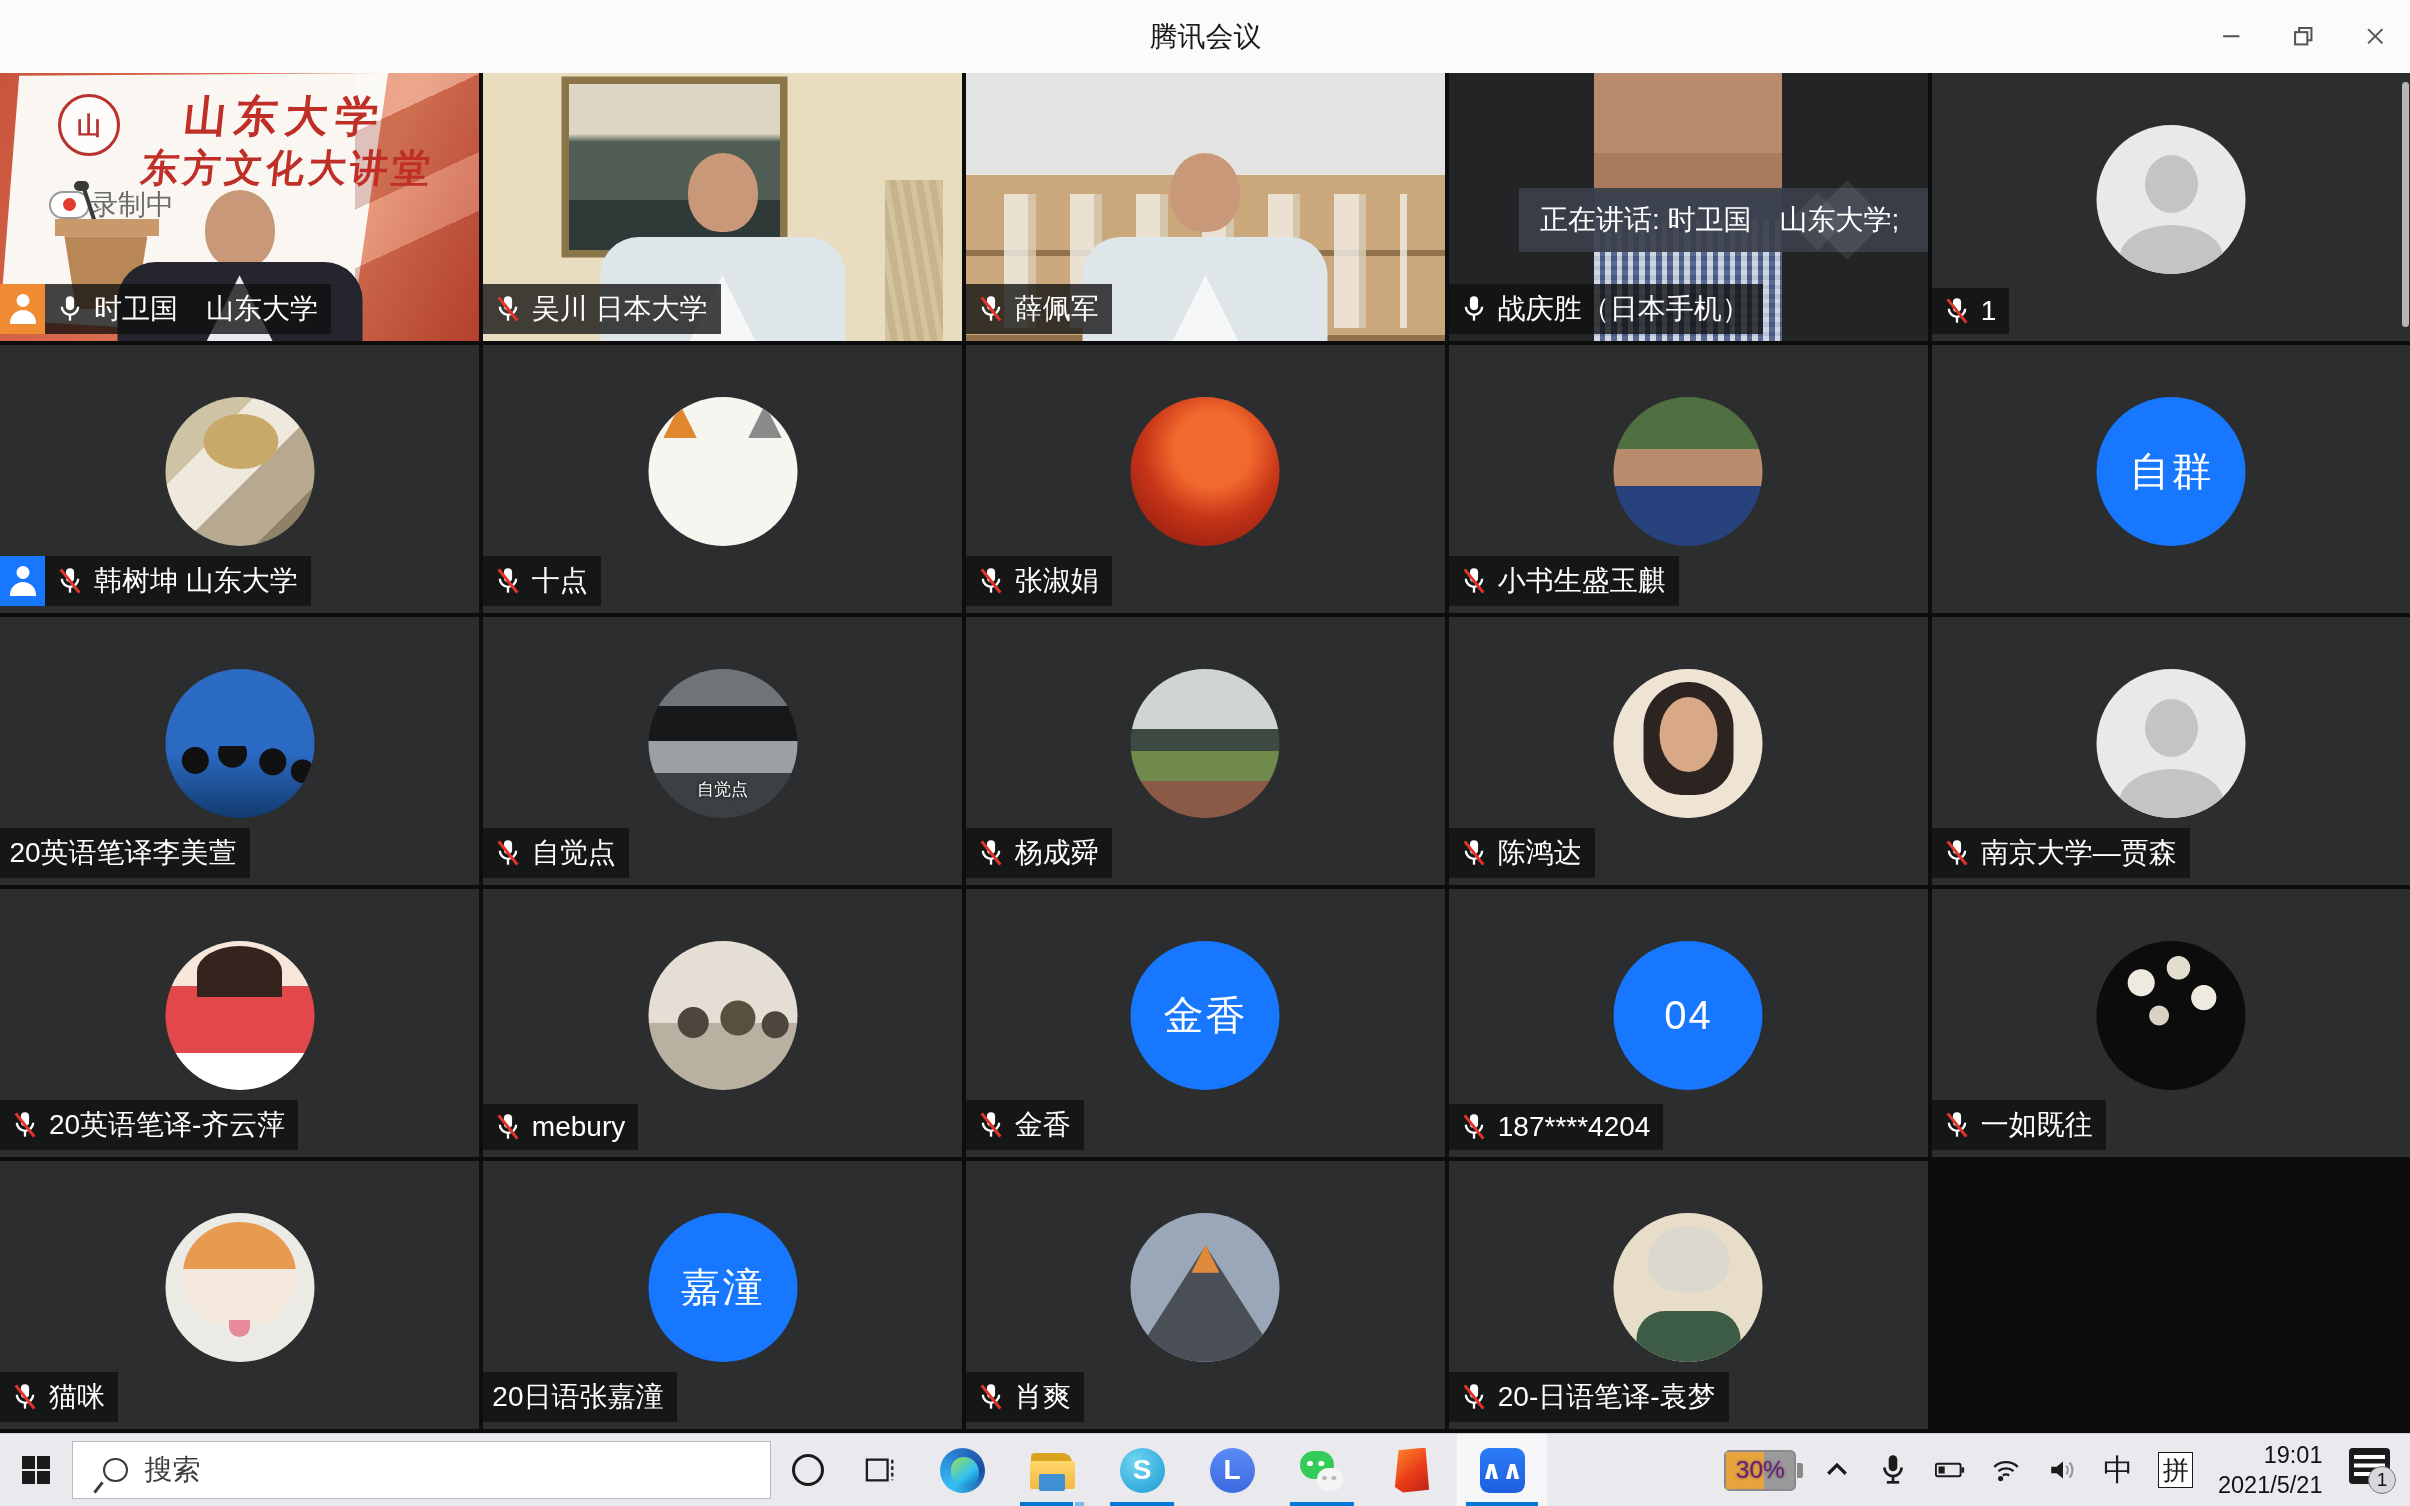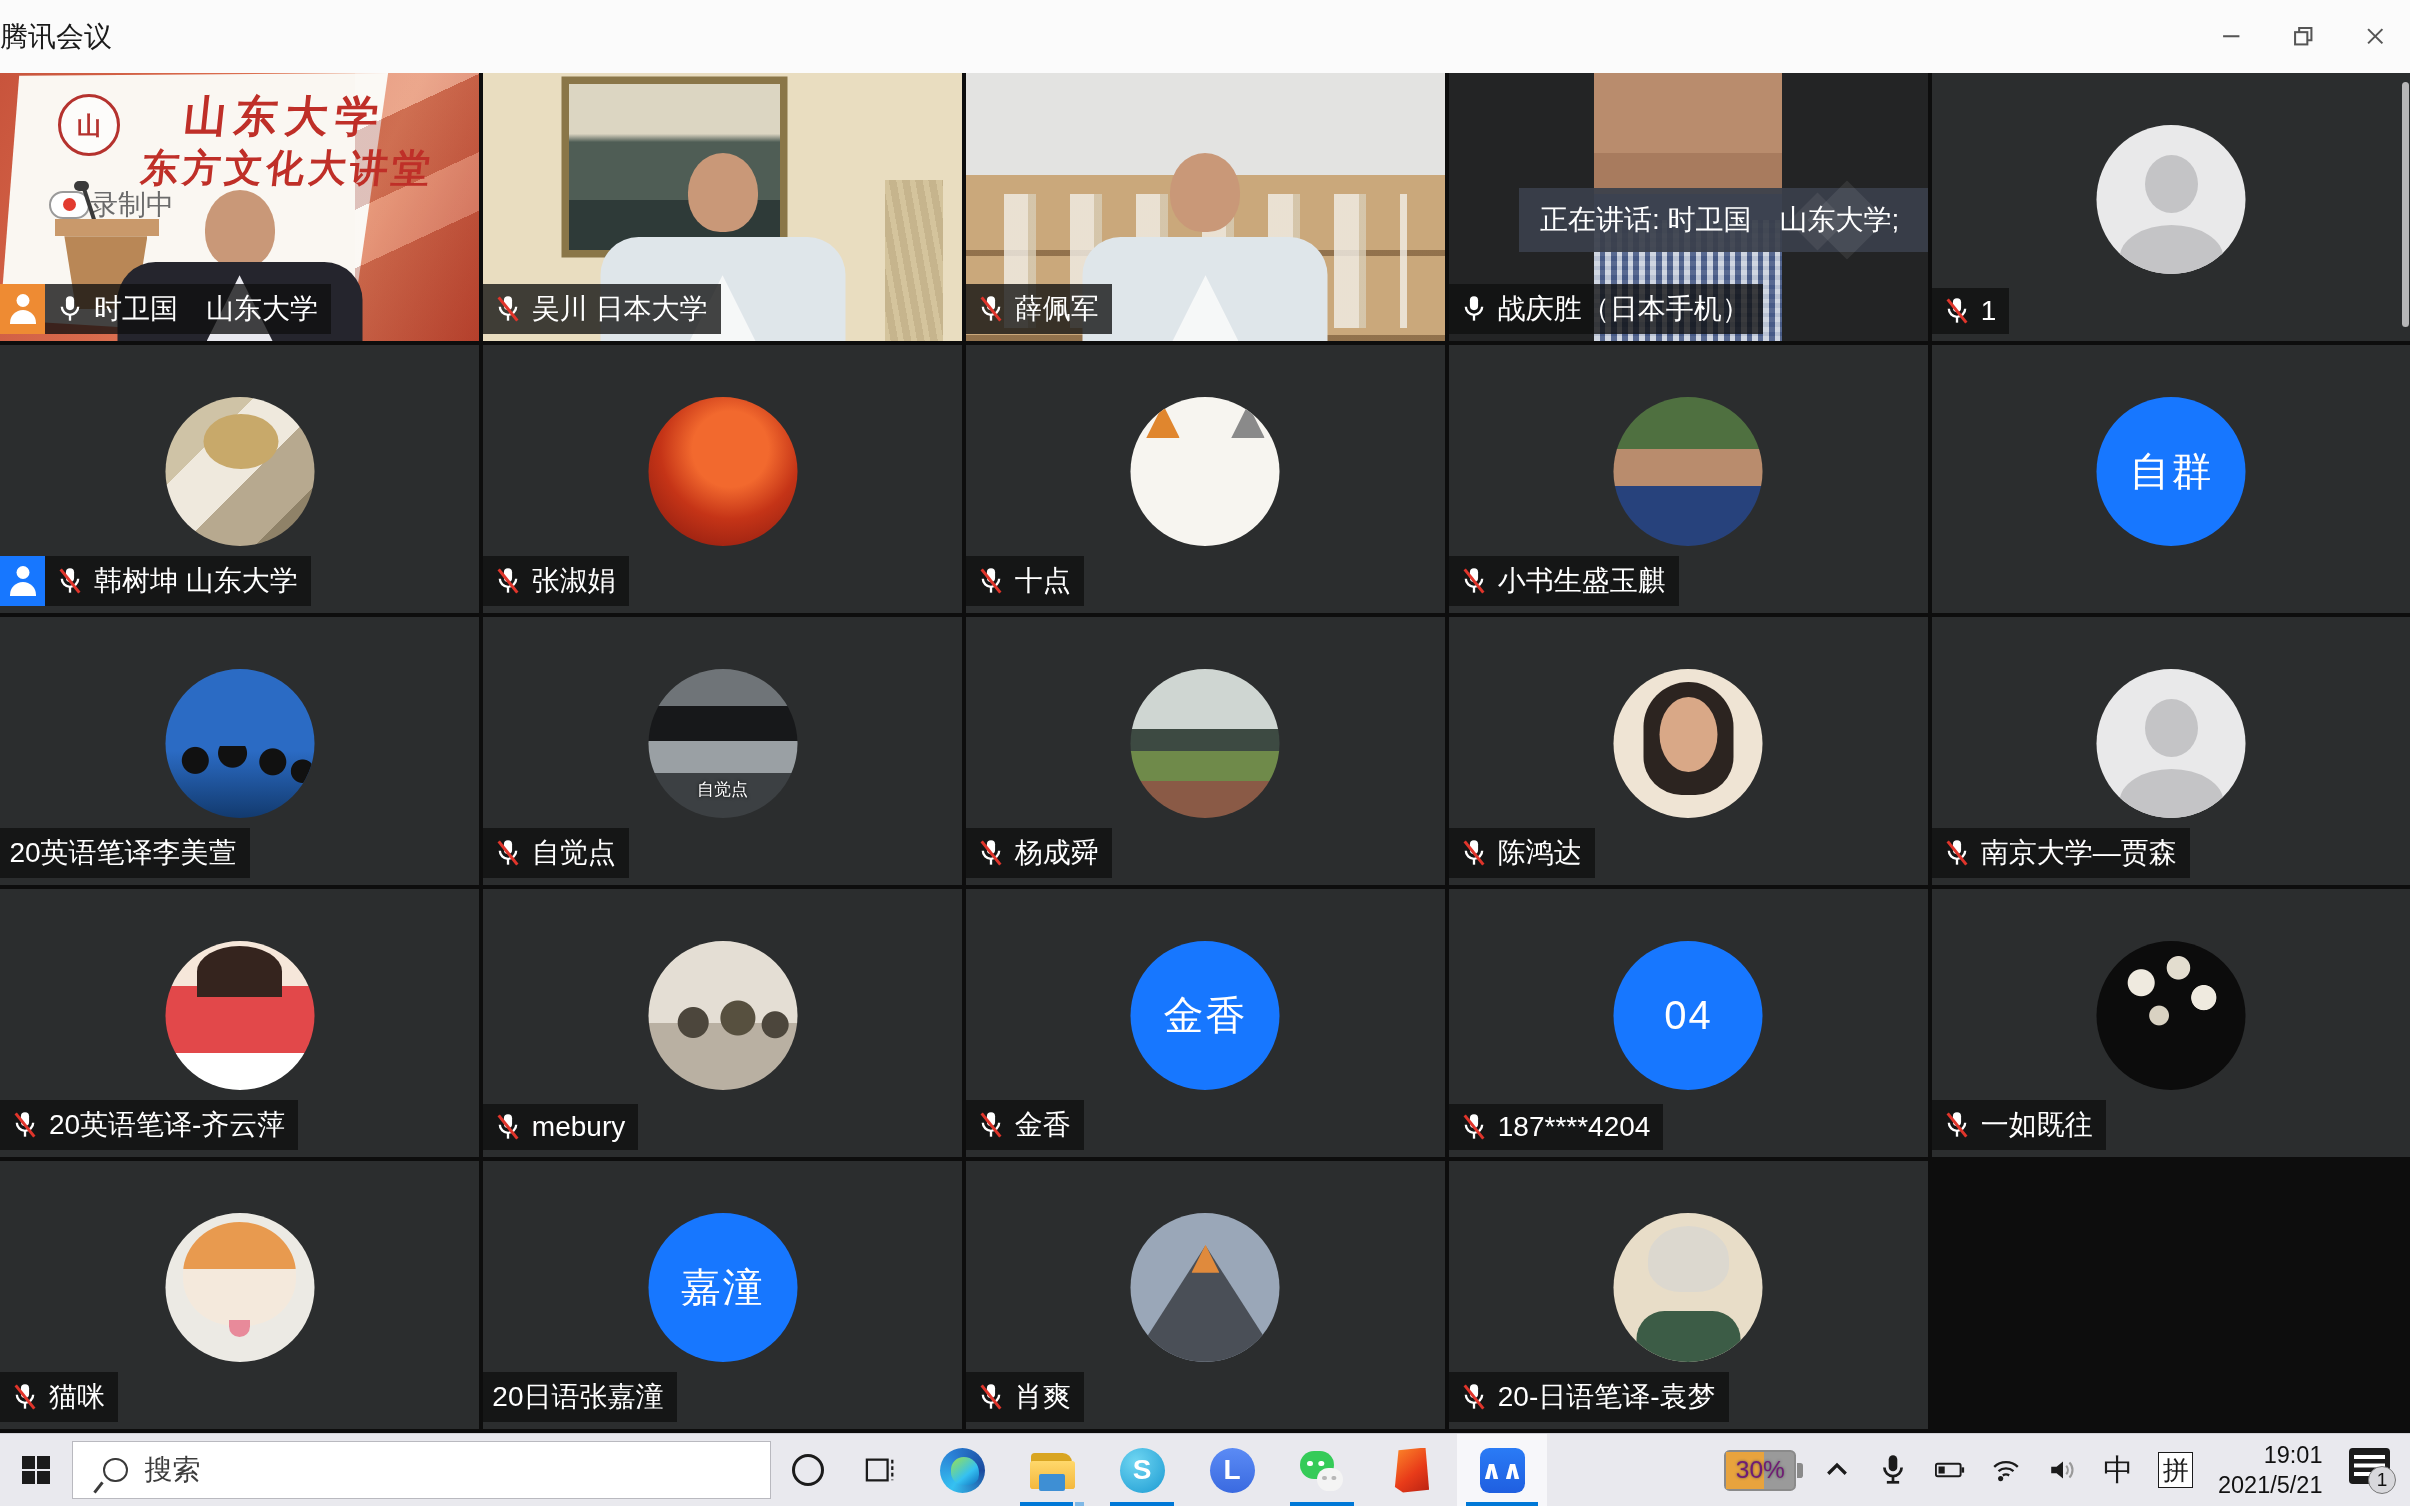--- a/index.html
+++ b/index.html
@@ -1,20 +1,20 @@
 <!DOCTYPE html>
 <html style="font-size:15px"><head>
 <meta charset="utf-8">
 <style>
   * { margin:0; padding:0; box-sizing:border-box; }
   html,body { width:2411px; height:1507px; overflow:hidden; }
   body { font-family:"Liberation Sans","DejaVu Sans",sans-serif; background:#111; position:relative; }
 
   
-  .titlebar { position:absolute; top:0; left:0; width:2411px; height:73px; background:#fbfbfb; display:flex; align-items:center; justify-content:flex-start; }
+  .titlebar { position:absolute; top:0; left:0; width:2411px; height:73px; background:#fbfbfb; display:flex; align-items:center; justify-content:center; }
   .titlebar .title { font-size:28px; color:#1a1a1a; }
   .win-controls { position:absolute; right:0; top:0; height:73px; display:flex; }
   .win-btn { width:72px; height:73px; display:flex; align-items:center; justify-content:center; color:#555; }
   .win-btn svg { width:24.5px; height:24.5px; stroke:#555; stroke-width:2; fill:none; }
 
   
   .stage { position:absolute; top:73px; left:0; width:2411px; height:1360px; background:#0d0d0d; }
   .grid { display:grid; width:2411px; height:1356px; grid-template-columns:repeat(5,1fr); grid-template-rows:repeat(5,1fr); gap:3.8px; background:#0d0d0d; }
   .tile { position:relative; background:#2b2d2e; overflow:hidden; }
   .tile.active-speaker { outline:3.8px solid #23b161; outline-offset:-3.8px; }
@@ -360,58 +360,58 @@
             <line class="slash" x1="4" y1="3" x2="20" y2="23" stroke="#e0352b" stroke-width="2.6"></line>
           </svg>
         </span>
         <span class="pname">韩树坤 山东大学</span>
       </span>
     </div>
   </div>
 
   <div class="tile">
 
+    <div class="avatar av-cat-face">
+      <span class="atext"></span>
+      <span class="aover"></span>
+    </div>
+    <div class="labelbar">
+
+      <span class="nameplate">
+        <span class="mic muted">
+          <svg viewBox="0 0 24 26">
+            <rect x="8.5" y="2" width="7" height="12" rx="3.5" fill="#fff"></rect>
+            <path d="M5 11a7 7 0 0 0 14 0" fill="none" stroke="#fff" stroke-width="2"></path>
+            <line x1="12" y1="18" x2="12" y2="23" stroke="#fff" stroke-width="2"></line>
+            <line class="slash" x1="4" y1="3" x2="20" y2="23" stroke="#e0352b" stroke-width="2.6"></line>
+          </svg>
+        </span>
+        <span class="pname">十点</span>
+      </span>
+    </div>
+  </div>
+
+  <div class="tile">
+
     <div class="avatar av-red-anime">
       <span class="atext"></span>
       <span class="aover"></span>
     </div>
     <div class="labelbar">
 
       <span class="nameplate">
         <span class="mic muted">
           <svg viewBox="0 0 24 26">
             <rect x="8.5" y="2" width="7" height="12" rx="3.5" fill="#fff"></rect>
             <path d="M5 11a7 7 0 0 0 14 0" fill="none" stroke="#fff" stroke-width="2"></path>
             <line x1="12" y1="18" x2="12" y2="23" stroke="#fff" stroke-width="2"></line>
             <line class="slash" x1="4" y1="3" x2="20" y2="23" stroke="#e0352b" stroke-width="2.6"></line>
           </svg>
         </span>
         <span class="pname">张淑娟</span>
-      </span>
-    </div>
-  </div>
-
-  <div class="tile">
-
-    <div class="avatar av-cat-face">
-      <span class="atext"></span>
-      <span class="aover"></span>
-    </div>
-    <div class="labelbar">
-
-      <span class="nameplate">
-        <span class="mic muted">
-          <svg viewBox="0 0 24 26">
-            <rect x="8.5" y="2" width="7" height="12" rx="3.5" fill="#fff"></rect>
-            <path d="M5 11a7 7 0 0 0 14 0" fill="none" stroke="#fff" stroke-width="2"></path>
-            <line x1="12" y1="18" x2="12" y2="23" stroke="#fff" stroke-width="2"></line>
-            <line class="slash" x1="4" y1="3" x2="20" y2="23" stroke="#e0352b" stroke-width="2.6"></line>
-          </svg>
-        </span>
-        <span class="pname">十点</span>
       </span>
     </div>
   </div>
 
   <div class="tile">
 
     <div class="avatar av-photo-man">
       <span class="atext"></span>
       <span class="aover"></span>
     </div>

